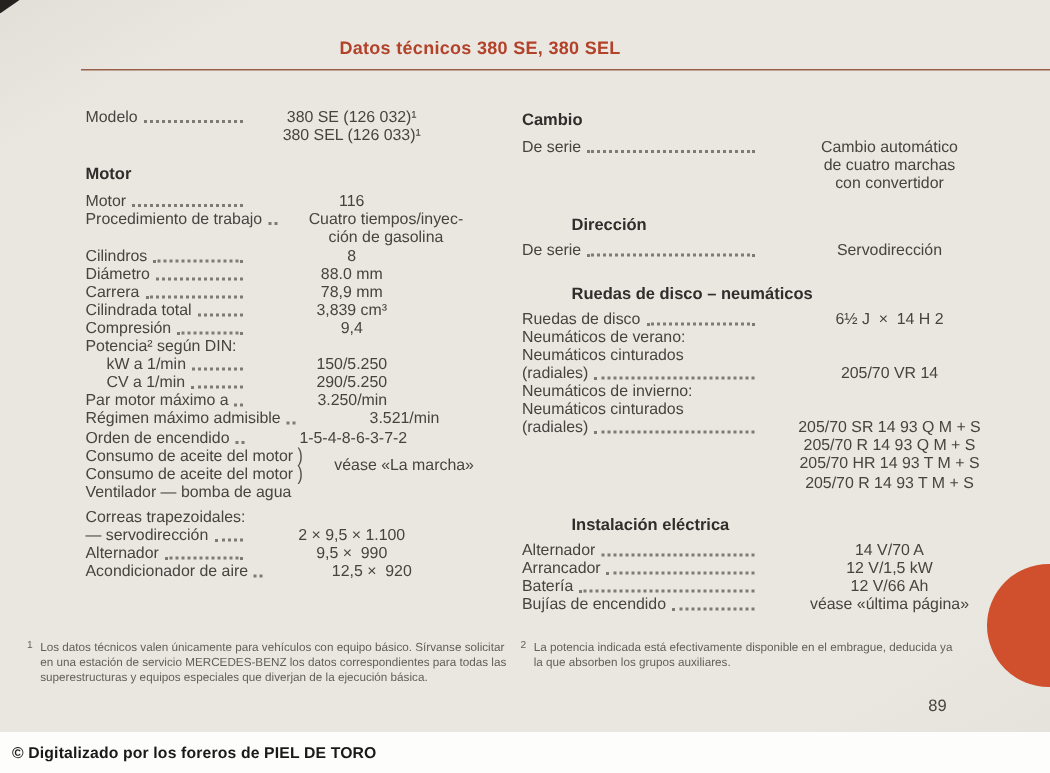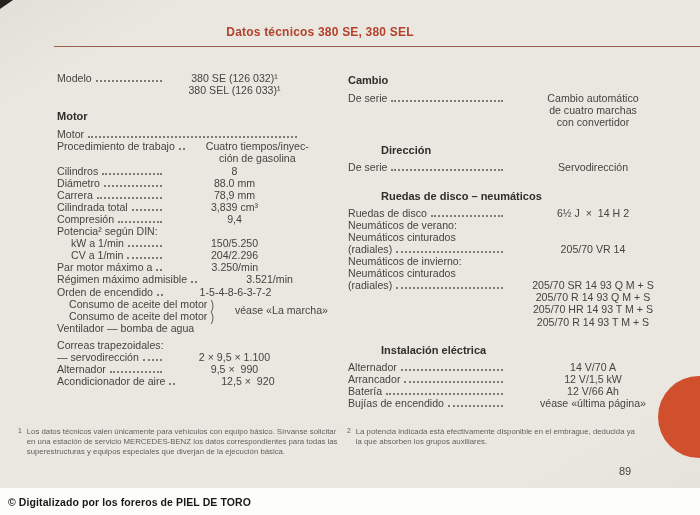--- a/index.html
+++ b/index.html
@@ -22,21 +22,21 @@
   .plain{white-space:nowrap;}
   .plain.gap{margin-top:5px;}
   .row{display:flex;align-items:flex-start;}
   .lbl{white-space:nowrap;flex:none;}
   .lbl.indent{padding-left:14px;}
   .dots{flex:1 1 auto;min-width:6px;height:8px;margin:0 5px 0 4px;
         border-bottom:2px dotted #7d7b75;}
   .val{flex:none;text-align:center;white-space:pre;}
   .col.left .val{width:135px;}
   .col.right .val{width:170px;}
-  .brace-row{display:flex;align-items:center;margin-left:12px;}
+  .brace-row{display:flex;align-items:center;}
   .brace-labels{flex:1 1 auto;}
   .brace-line{white-space:nowrap;}
   .brace-glyph{display:inline-block;transform:scaleY(1.25);margin-left:3px;color:#55534e;}
   .brace-row .val{align-self:center;}
   .footnote{position:absolute;font-size:7.8px;line-height:9.8px;color:#605f5a;
             display:flex;gap:5px;}
   .footnote.fleft{left:18px;top:427px;width:328px;}
   .footnote.fright{left:347px;top:427px;width:296px;}
   .fn-marker{flex:none;font-size:6.8px;position:relative;top:-1px;}
   .pageno{position:absolute;left:610px;top:465px;width:30px;text-align:center;
@@ -60,20 +60,21 @@
   <div class="col left" id="col-left">
       <div class="row">
         <span class="lbl">Modelo</span>
         <span class="dots"></span>
         <div class="val"><div>380 SE (126 032)¹</div><div>380 SEL (126 033)¹</div></div>
       </div>
       <div class="heading">Motor</div>
       <div class="row">
         <span class="lbl">Motor</span>
         <span class="dots"></span>
+        <div class="val"><div>116</div></div>
       </div>
       <div class="row">
         <span class="lbl">Procedimiento de trabajo</span>
         <span class="dots"></span>
         <div class="val"><div>Cuatro tiempos/inyec-</div><div>ción de gasolina</div></div>
       </div>
       <div class="row">
         <span class="lbl">Cilindros</span>
         <span class="dots"></span>
         <div class="val"><div>8</div></div>
@@ -100,21 +101,21 @@
       </div>
       <div class="plain">Potencia² según DIN:</div>
       <div class="row">
         <span class="lbl indent">kW a 1/min</span>
         <span class="dots"></span>
         <div class="val"><div>150/5.250</div></div>
       </div>
       <div class="row">
         <span class="lbl indent">CV a 1/min</span>
         <span class="dots"></span>
-        <div class="val"><div>204/2.296</div></div>
+        <div class="val"><div>290/5.250</div></div>
       </div>
       <div class="row">
         <span class="lbl">Par motor máximo a</span>
         <span class="dots"></span>
         <div class="val"><div>3.250/min</div></div>
       </div>
       <div class="row">
         <span class="lbl">Régimen máximo admisible</span>
         <span class="dots"></span>
         <div class="val"><div>3.521/min</div></div>

